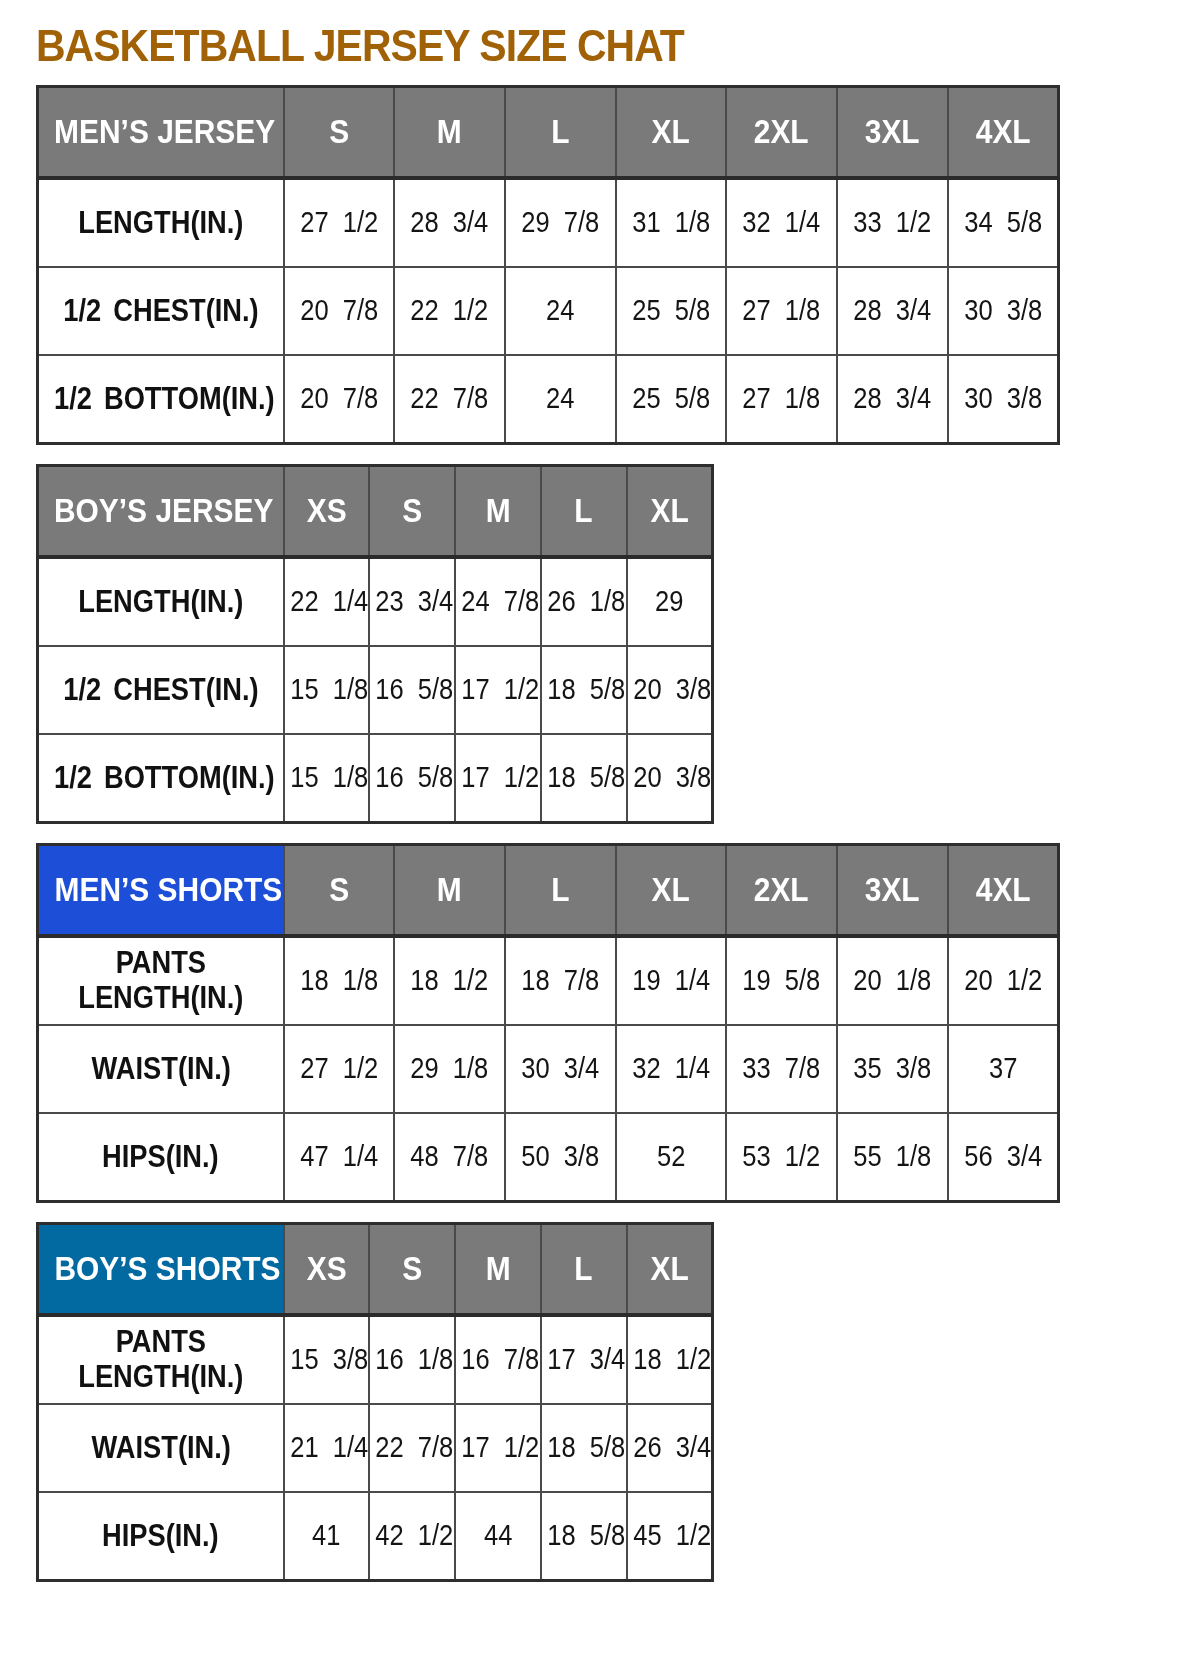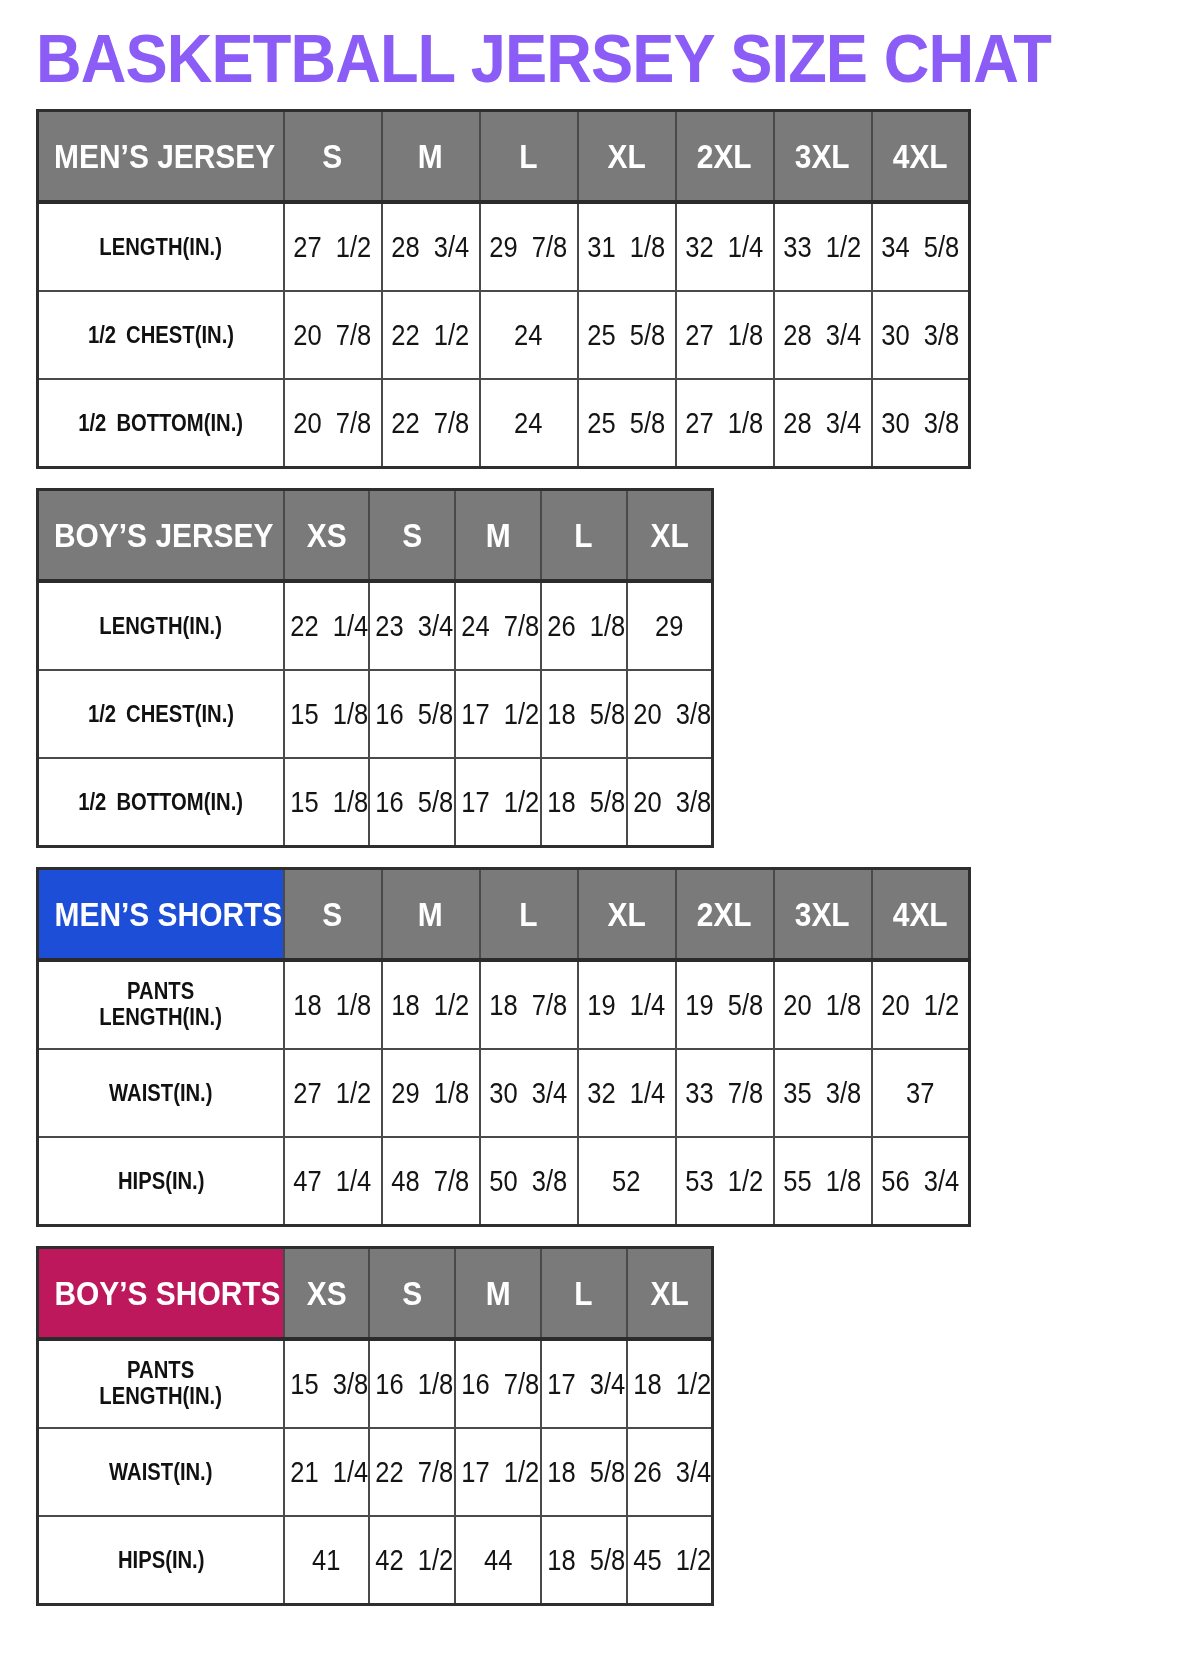--- a/index.html
+++ b/index.html
@@ -5,53 +5,53 @@
   html,body{margin:0;padding:0;background:#ffffff;}
   body{
     width:1200px;height:1679px;
     font-family:"Liberation Sans","DejaVu Sans",sans-serif;
     color:#111;overflow:hidden;
   }
   .page{padding:14px 30px 0 36px;}
 
   h1.title{
     margin:10px 0 16px 0;
-    font-size:68px;line-height:1.02;font-weight:bold;color:#8b5cf6;
+    font-size:44px;line-height:1.02;font-weight:bold;color:#a16207;
     letter-spacing:-1px;white-space:nowrap;
   }
   .squeeze{display:inline-block;transform:scaleX(0.93);transform-origin:0 50%;white-space:pre;}
 
   .note{font-weight:bold;margin:0;}
   .note .n-inner{
     display:inline-block;transform:scaleX(0.9);transform-origin:0 0;
     white-space:pre;line-height:1.32;
   }
   .note-top{font-size:28px;margin:0 0 15px 2px;}
 
   table.size-table{
     border-collapse:collapse;table-layout:fixed;
     margin:0 0 19px 0;
     border:3px solid #2e2e2e;
   }
-  table.wide{width:935px;}
+  table.wide{width:1024px;}
   table.narrow{width:678px;}
   col.label-col{width:246px;}
 
   .size-table th,.size-table td{
     border:2px solid #4a4a4a;
     text-align:center;vertical-align:middle;padding:0;
     overflow:hidden;
   }
   .size-table thead th{
     height:88px;
     color:#fff;font-size:34px;font-weight:bold;
     border-bottom:4px solid #2b2b2b;
   }
   .size-table tbody td{height:86px;font-size:29px;}
-  .size-table td.label-cell{font-weight:bold;font-size:23px;word-spacing:5px;}
+  .size-table td.label-cell{font-weight:bold;font-size:31px;word-spacing:5px;}
   .size-table td.value-cell{word-spacing:8px;color:#141414;}
 
   .cin{display:inline-block;transform:scaleX(0.88);white-space:pre;line-height:1.12;}
 </style>
 </head>
 <body>
 
 <div class="page">
 
   <h1 class="title"><span class="squeeze">BASKETBALL JERSEY SIZE CHAT</span></h1>
@@ -223,21 +223,21 @@
       <colgroup>
         <col class="label-col">
         <col>
         <col>
         <col>
         <col>
         <col>
       </colgroup>
       <thead>
         <tr>
-          <th style="background: #be185d;"><span class="cin">BOY’S SHORTS</span></th>
+          <th style="background: #0369a1;"><span class="cin">BOY’S SHORTS</span></th>
           <th style="background: rgb(122, 122, 122);"><span class="cin">XS</span></th>
           <th style="background: rgb(122, 122, 122);"><span class="cin">S</span></th>
           <th style="background: rgb(122, 122, 122);"><span class="cin">M</span></th>
           <th style="background: rgb(122, 122, 122);"><span class="cin">L</span></th>
           <th style="background: rgb(122, 122, 122);"><span class="cin">XL</span></th>
         </tr>
       </thead>
       <tbody>
         <tr>
           <td class="label-cell"><span class="cin">PANTS

